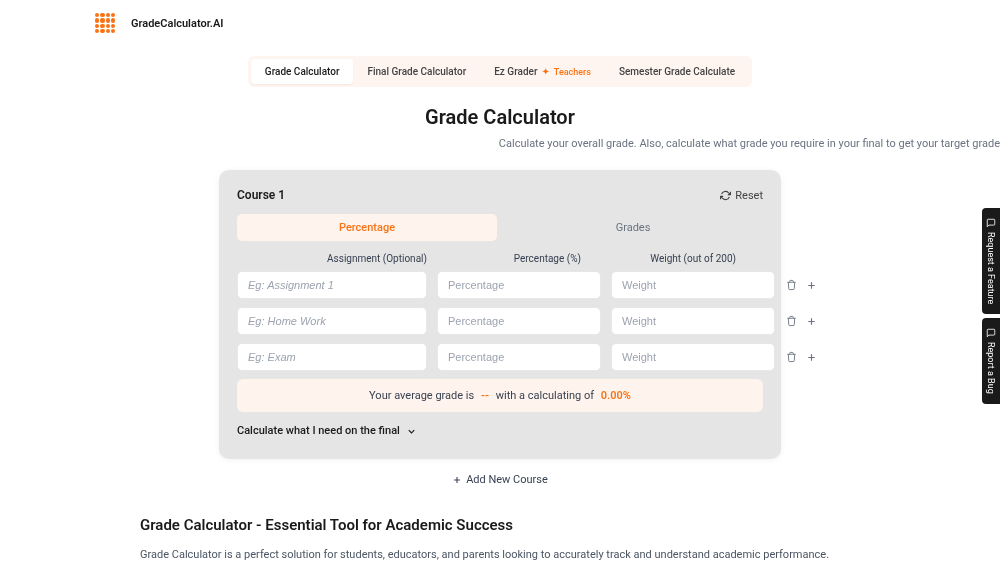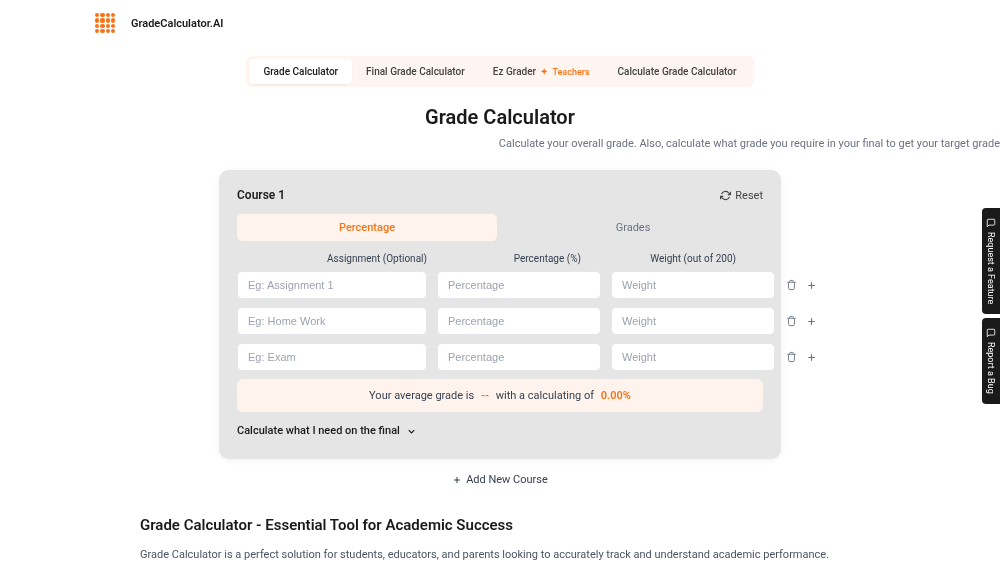--- a/index.html
+++ b/index.html
@@ -143,21 +143,21 @@
     .grade-row input {
       height: 28px;
       border: 1px solid #e5e7eb;
       border-radius: 5px;
       padding: 0 10px;
       font-size: 11px;
       color: #374151;
       outline: none;
     }
     .grade-row input::placeholder { color: #9ca3af; }
-    .input-assignment { flex: 0 0 190px; }
+    .input-assignment { flex: 0 0 190px; font-style: italic; }
     .input-pct { flex: 0 0 140px; }
     .input-weight { flex: 0 0 140px; }
     .row-actions {
       display: flex;
       gap: 8px;
       margin-left: auto;
     }
     .icon-btn {
       width: 12px;
       height: 14px;
@@ -270,21 +270,21 @@
 
 <div class="tabs-nav">
   <div class="tabs">
     <div class="tab active">Grade Calculator</div>
     <div class="tab">Final Grade Calculator</div>
     <div class="tab">
       <span>Ez Grader</span>
       <span style="color:#f97316;font-size:10px;">✦</span>
       <span class="teachers-badge">Teachers</span>
     </div>
-    <div class="tab">Calculate Grade Calculator</div>
+    <div class="tab">Semester Grade Calculate</div>
   </div>
 </div>
 
 <h1 class="page-title">Grade Calculator</h1>
 <p class="page-subtitle">Calculate your overall grade. Also, calculate what grade you require in your final to get your target grade</p>
 
 <div class="course-card">
   <div class="course-header">
     <span class="course-title">Course 1</span>
     <span class="reset-link">

